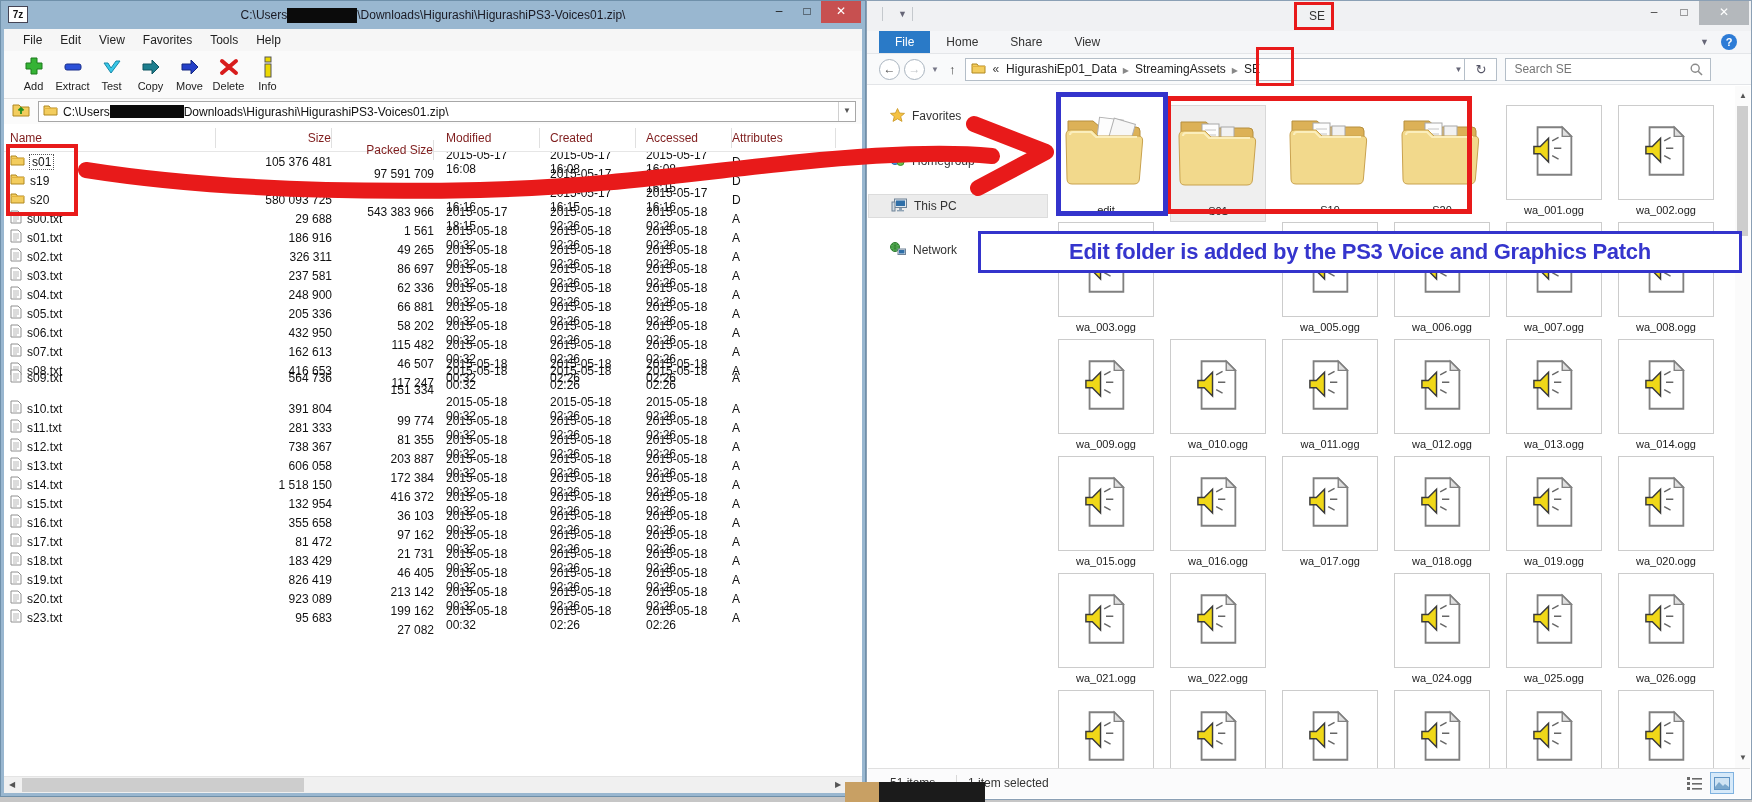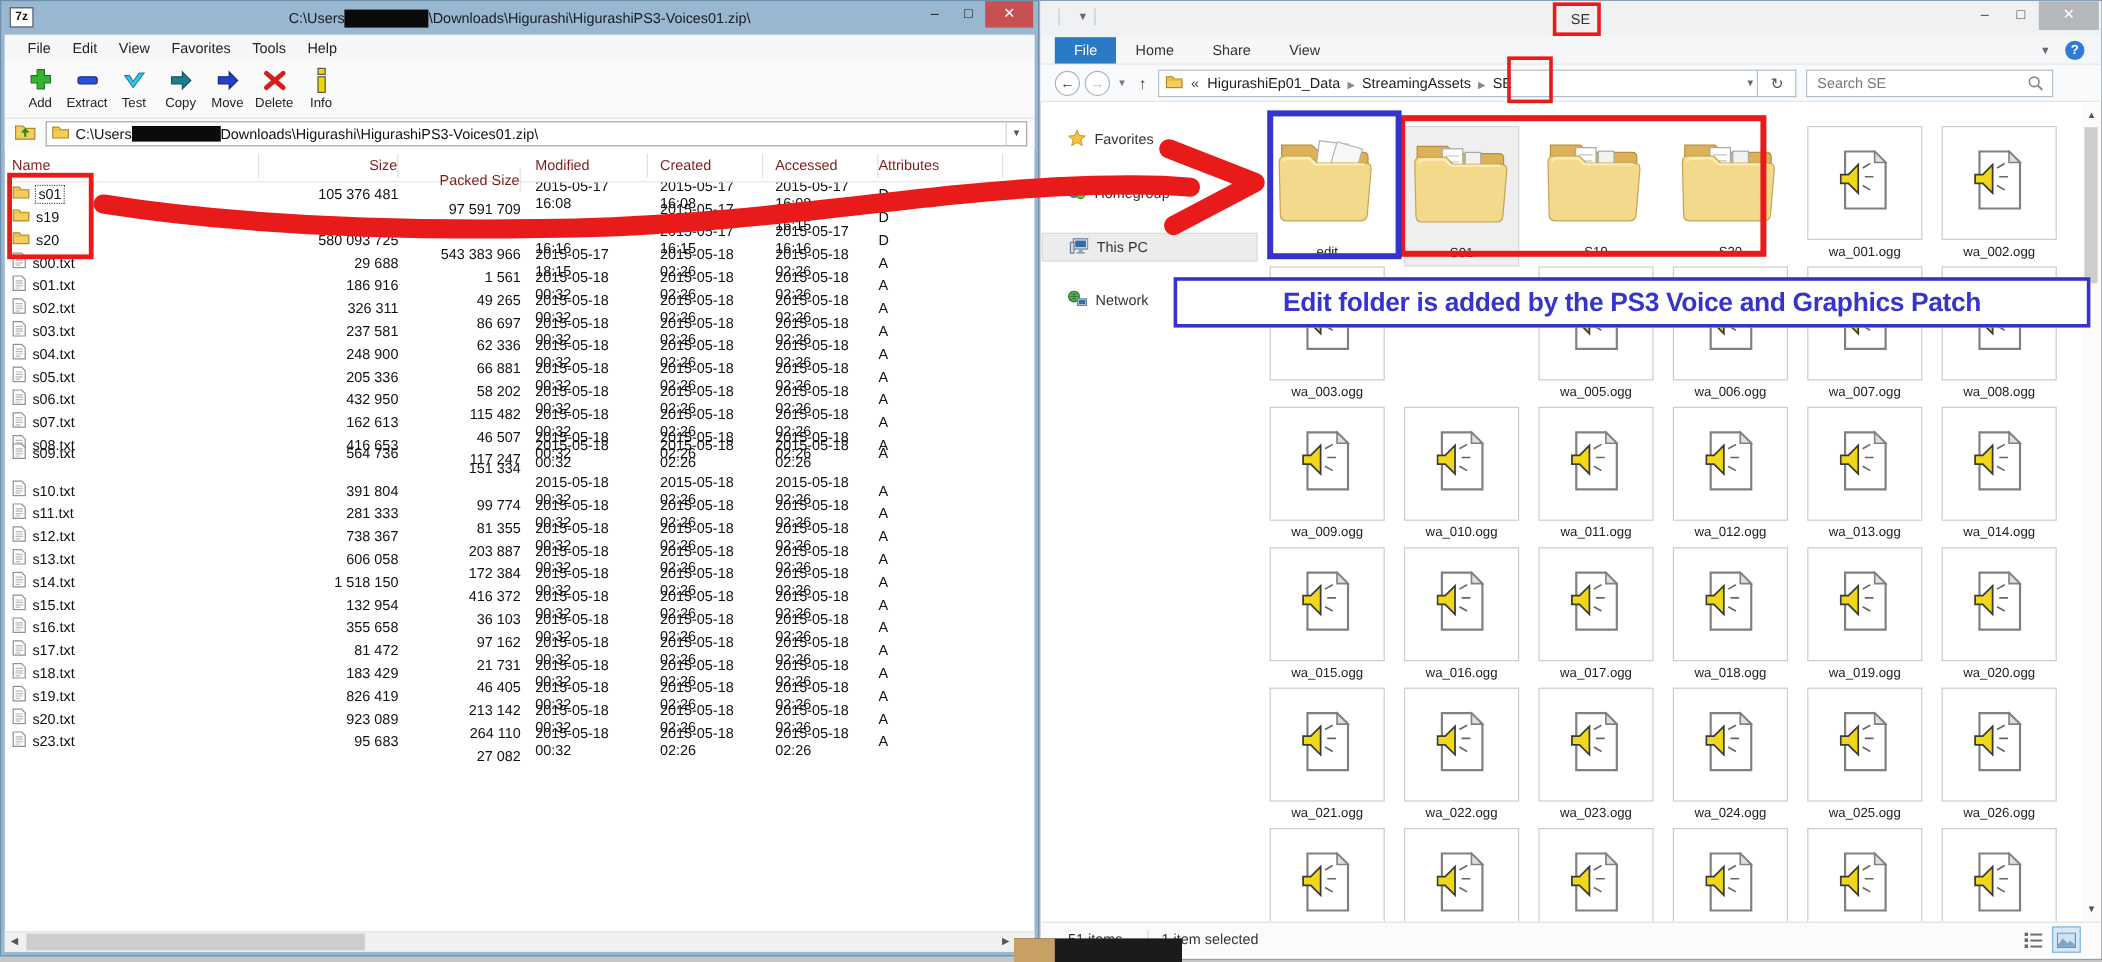--- a/index.html
+++ b/index.html
@@ -597,21 +597,21 @@
           </div>
           <div class="sz-row" style="top:437px">
             <span class="c-name">
               <span><svg width="12" height="14" viewBox="0 0 12 14">
                   <path d="M1 1 h7 l3 3 v9 H1 z" fill="#fff" stroke="#909090"></path>
                   <path d="M3 5 h6 M3 7 h6 M3 9 h6 M3 11 h4" stroke="#b8b8b8"></path>
                 </svg></span>
               <span>s20.txt</span>
             </span>
             <span class="c-size">923 089</span>
-            <span class="c-pack">264 110</span>
+            <span class="c-pack">199 162</span>
             <span class="c-mod">2015-05-18 00:32</span>
             <span class="c-cre">2015-05-18 02:26</span>
             <span class="c-acc">2015-05-18 02:26</span>
             <span class="c-att">A</span>
           </div>
           <div class="sz-row" style="top:456px">
             <span class="c-name">
               <span><svg width="12" height="14" viewBox="0 0 12 14">
                   <path d="M1 1 h7 l3 3 v9 H1 z" fill="#fff" stroke="#909090"></path>
                   <path d="M3 5 h6 M3 7 h6 M3 9 h6 M3 11 h4" stroke="#b8b8b8"></path>
@@ -997,31 +997,20 @@
             <div class="ex-frame">
               <span><svg width="42" height="52" viewBox="0 0 46 56">
                   <path d="M5 2 h27 l10 10 v42 H5 z" fill="#fff" stroke="#808080" stroke-width="2"></path>
                   <path d="M32 2 l10 10 h-10 z" fill="#e0e0e0" stroke="#808080" stroke-width="1.5"></path>
                   <path d="M1 23 h7 l9-9 v26 l-9-9 H1 z" fill="#f0d818" stroke="#3a3a3a" stroke-width="1.6"></path>
                   <path d="M21 17 l7-4 M23 25 h8 M21 33 l7 4" stroke="#666" stroke-width="1.5" fill="none"></path>
                 </svg></span>
             </div>
             <div class="ex-label">wa_022.ogg</div>
           </div>
-          <div class="ex-item" style="left:230px; top:487px">
-            <div class="ex-frame">
-              <span><svg width="42" height="52" viewBox="0 0 46 56">
-                  <path d="M5 2 h27 l10 10 v42 H5 z" fill="#fff" stroke="#808080" stroke-width="2"></path>
-                  <path d="M32 2 l10 10 h-10 z" fill="#e0e0e0" stroke="#808080" stroke-width="1.5"></path>
-                  <path d="M1 23 h7 l9-9 v26 l-9-9 H1 z" fill="#f0d818" stroke="#3a3a3a" stroke-width="1.6"></path>
-                  <path d="M21 17 l7-4 M23 25 h8 M21 33 l7 4" stroke="#666" stroke-width="1.5" fill="none"></path>
-                </svg></span>
-            </div>
-            <div class="ex-label">wa_023.ogg</div>
-          </div>
           <div class="ex-item" style="left:342px; top:487px">
             <div class="ex-frame">
               <span><svg width="42" height="52" viewBox="0 0 46 56">
                   <path d="M5 2 h27 l10 10 v42 H5 z" fill="#fff" stroke="#808080" stroke-width="2"></path>
                   <path d="M32 2 l10 10 h-10 z" fill="#e0e0e0" stroke="#808080" stroke-width="1.5"></path>
                   <path d="M1 23 h7 l9-9 v26 l-9-9 H1 z" fill="#f0d818" stroke="#3a3a3a" stroke-width="1.6"></path>
                   <path d="M21 17 l7-4 M23 25 h8 M21 33 l7 4" stroke="#666" stroke-width="1.5" fill="none"></path>
                 </svg></span>
             </div>
             <div class="ex-label">wa_024.ogg</div>

